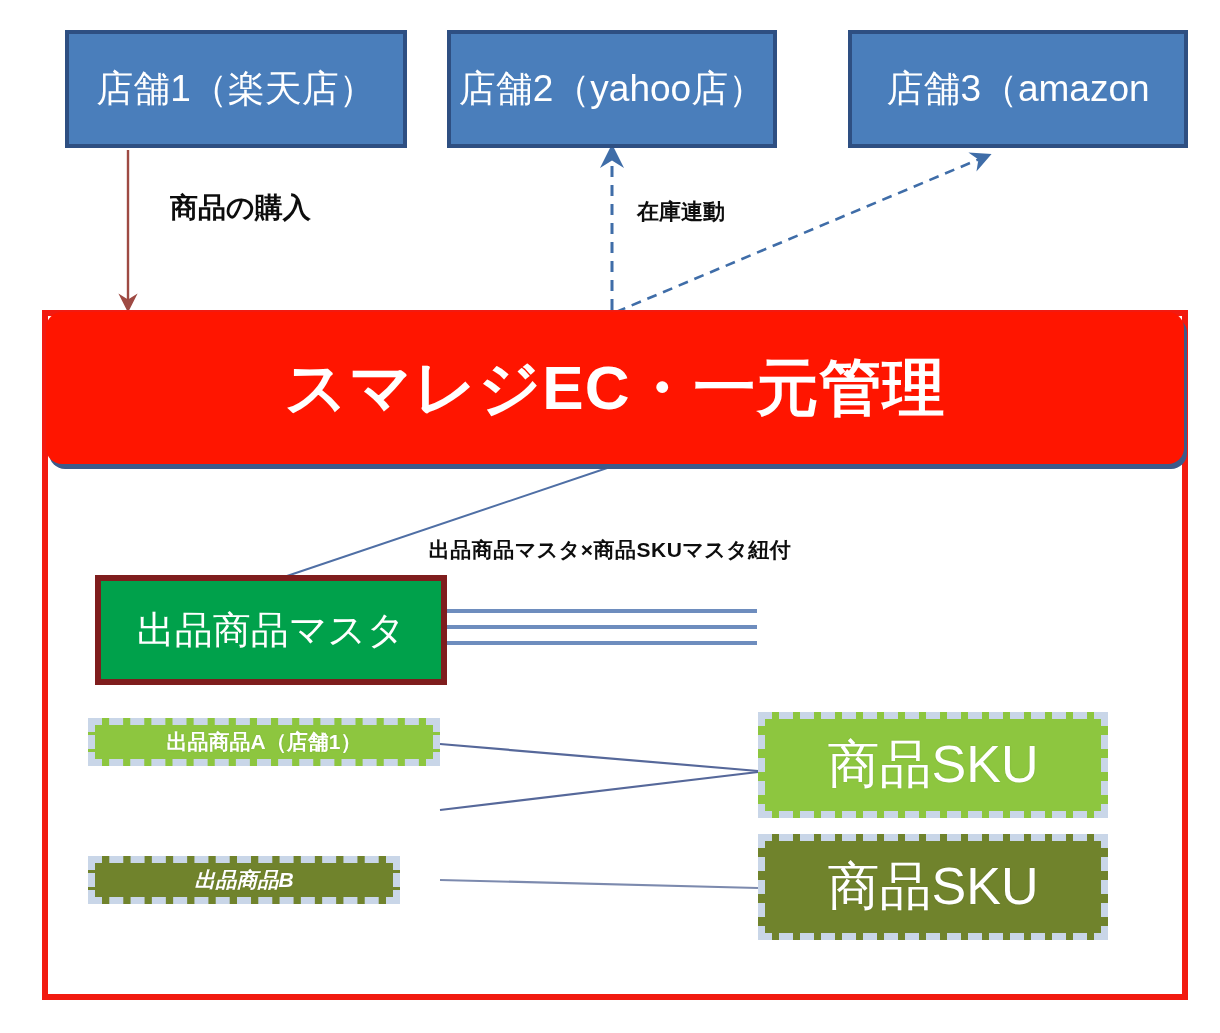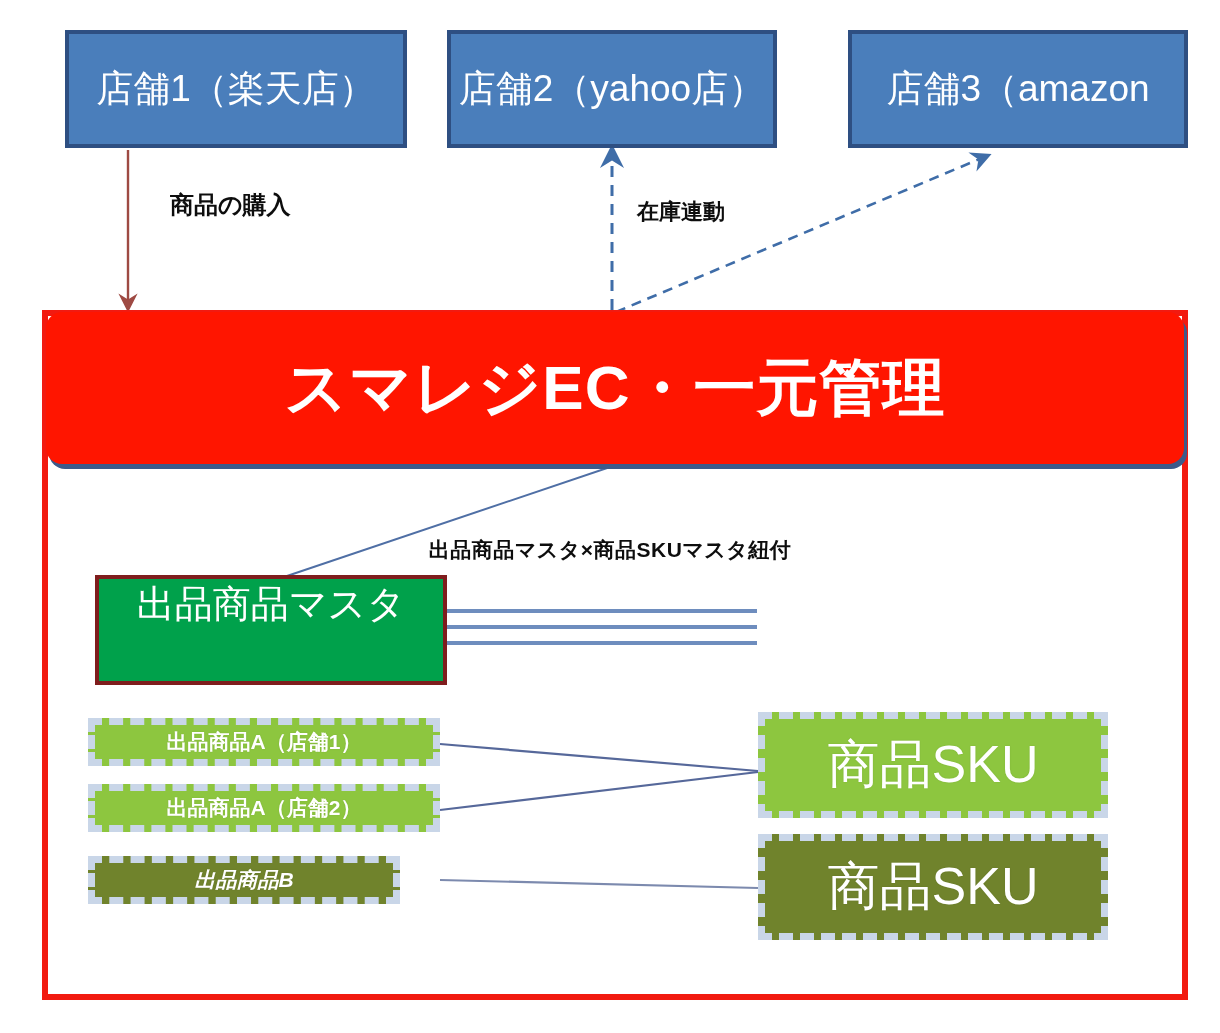--- a/index.html
+++ b/index.html
@@ -83,23 +83,23 @@
     font-weight: 700;
     white-space: nowrap;
     letter-spacing: 1px;
   }
 
   
   .master-box {
     position: absolute;
     box-sizing: border-box;
     background: #00A14B;
-    border: 4px solid #7f1d1d;
-    display: flex;
-    align-items: flex-start;
+    border: 6px solid #7f1d1d;
+    display: flex;
+    align-items: center;
     justify-content: center;
     z-index: 4;
   }
   .master-box .master-label {
     color: #ffffff;
     font-size: 38px;
     font-weight: 400;
     white-space: nowrap;
   }
 
@@ -185,42 +185,39 @@
   </div>
 
   <div class="shop-box" style="left:447px; top:30px; width:330px; height:118px;">
     <span class="shop-label">店舗2（yahoo店）</span>
   </div>
 
   <div class="shop-box" style="left:848px; top:30px; width:340px; height:118px;">
     <span class="shop-label">店舗3（amazon</span>
   </div>
 
-  <div style="position:absolute; left:170px; top:189px; font-size:24px; font-weight:700; color:#0d0d0d; z-index:4;">商品の購入</div>
+  <div style="position:absolute; left:170px; top:189px; font-size:28px; font-weight:700; color:#0d0d0d; z-index:4;">商品の購入</div>
 
   <div style="position:absolute; left:637px; top:197px; font-size:22px; font-weight:700; color:#0d0d0d; z-index:4;">在庫連動</div>
 
   <div id="link-caption">出品商品マスタ×商品SKUマスタ紐付</div>
 
   <div id="red-banner">
     <span class="banner-label">スマレジEC・一元管理</span>
   </div>
 
   <div class="master-box" style="left:95px; top:575px; width:352px; height:110px;">
     <span class="master-label">出品商品マスタ</span>
   </div>
 
 
   <div class="chip small light" style="left:88px; top:718px; width:352px; height:48px;">
     <span class="chip-label">出品商品A（店舗1）</span>
   </div>
 
-  <div class="chip small light" style="left:88px; top:784px; width:352px; height:48px;">
-    <span class="chip-label">出品商品A（店舗2）</span>
-  </div>
 
   <div class="chip small olive" style="left:88px; top:856px; width:312px; height:48px;font-style:italic;">
     <span class="chip-label">出品商品B</span>
   </div>
 
   <div class="chip big light" style="left:758px; top:712px; width:350px; height:106px;">
     <span class="chip-label">商品SKU</span>
   </div>
 
   <div class="chip big olive" style="left:758px; top:834px; width:350px; height:106px;">

